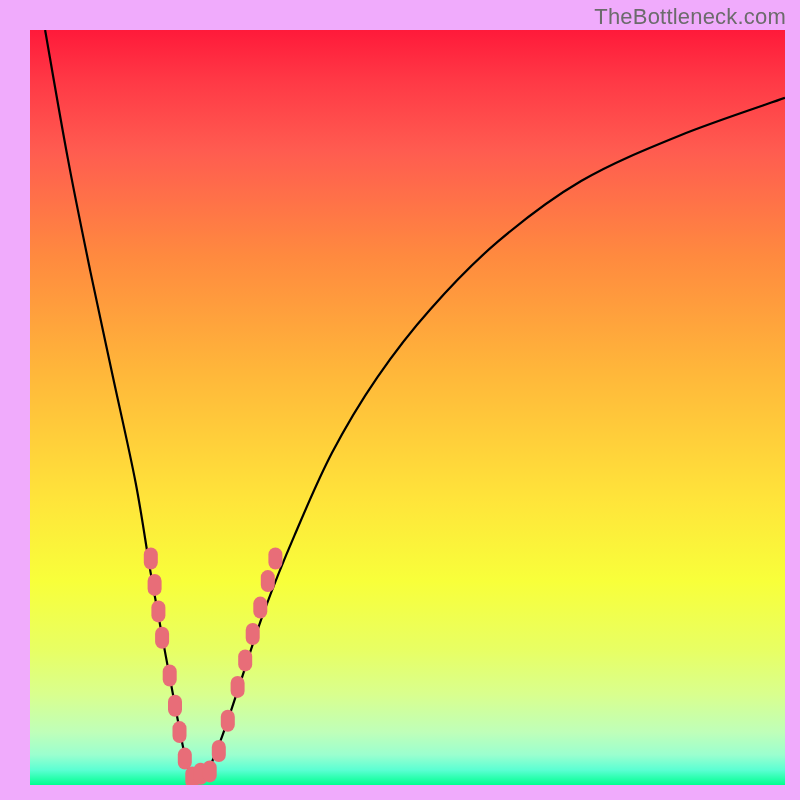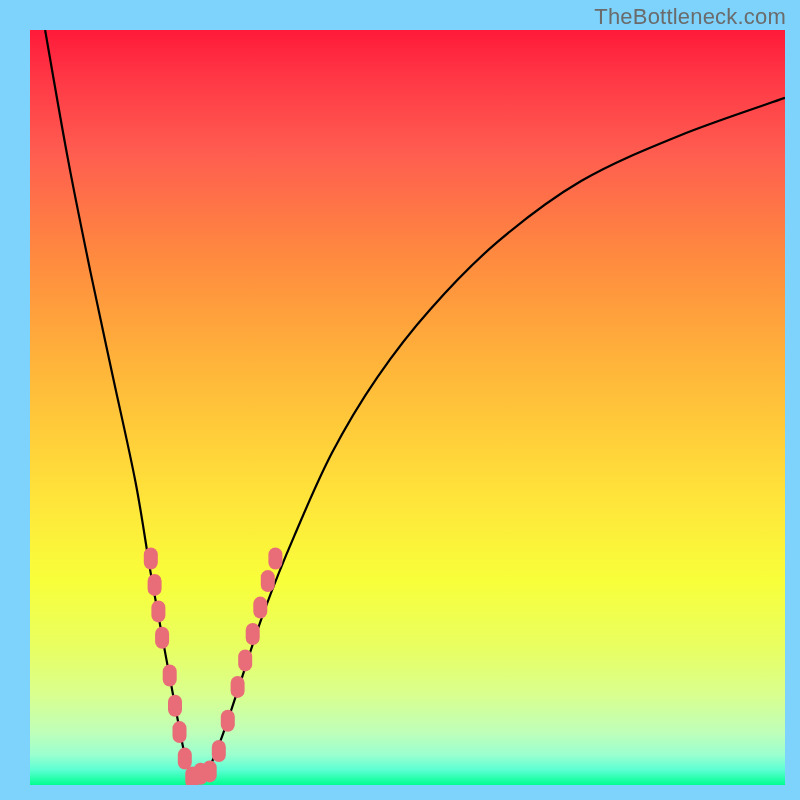--- a/index.html
+++ b/index.html
@@ -10,21 +10,21 @@
     overflow: hidden;
     background: #000;
     font-family: Arial, Helvetica, sans-serif;
   }
   .frame {
     position: absolute;
     left: 0;
     top: 0;
     width: 800px;
     height: 800px;
-    background: #7dd3fc;
+    background: #f0abfc;
   }
   .plot-area {
     position: absolute;
     left: 30px;
     top: 30px;
     width: 755px;
     height: 755px;
     overflow: hidden;
   }
   .gradient {

